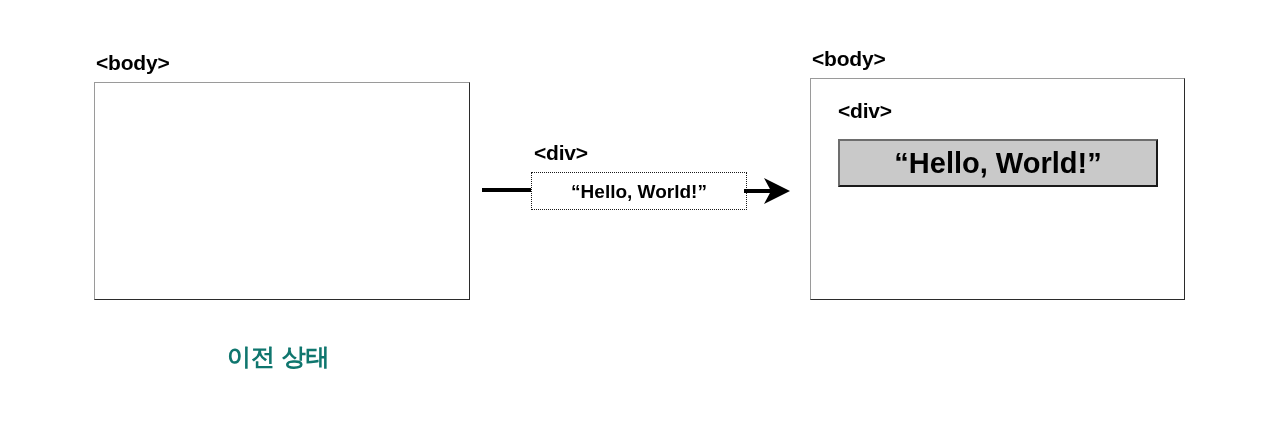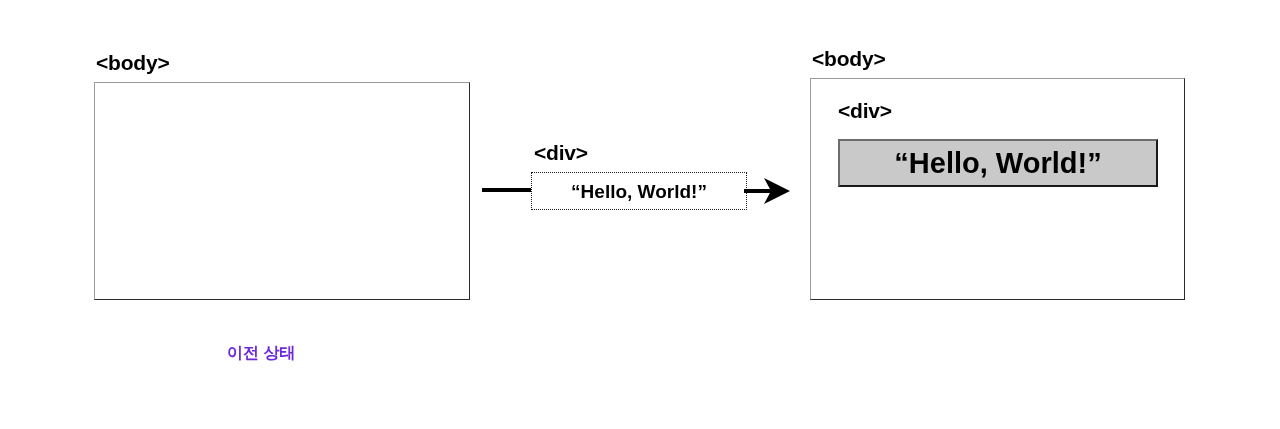--- a/index.html
+++ b/index.html
@@ -122,24 +122,24 @@
     top: 174px;
     width: 48px;
     height: 34px;
     overflow: visible;
   }
 
   
   .caption {
     position: absolute;
     font-weight: bold;
-    font-size: 16px;
+    font-size: 24px;
     line-height: 1;
     white-space: nowrap;
-    color: #6d28d9;
+    color: #0f766e;
   }
   #caption-before { left: 227px; top: 345px; }
   #caption-after  { left: 811px; top: 345px; }
 </style>
 </head>
 <body>
 
 <div class="stage">
 
   <div class="tag-label" style="left:96px; top:52px;">&lt;body&gt;</div>

